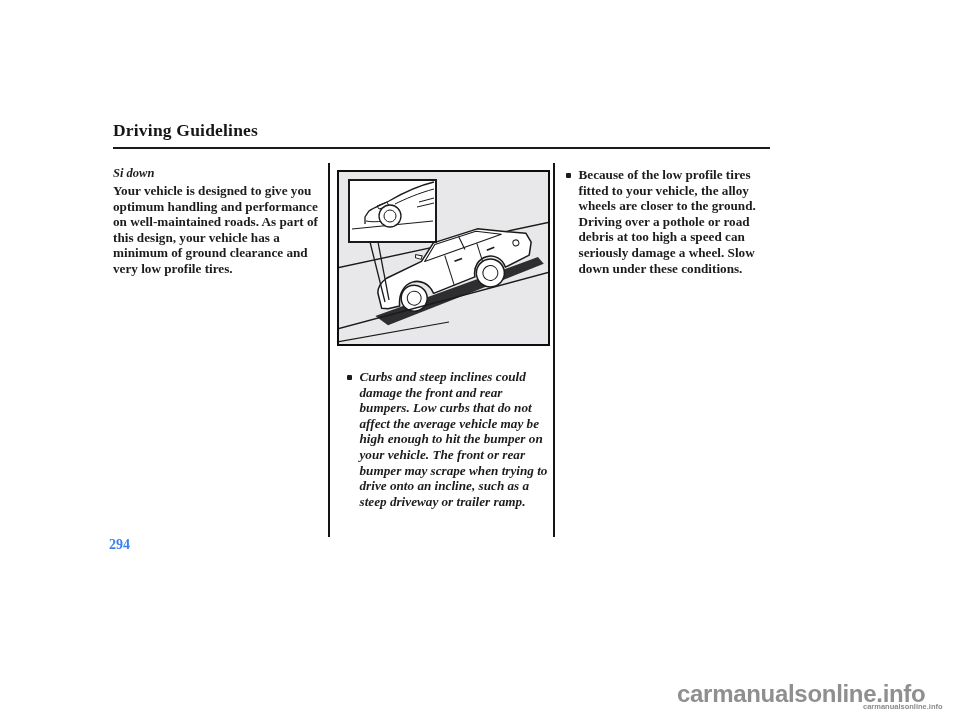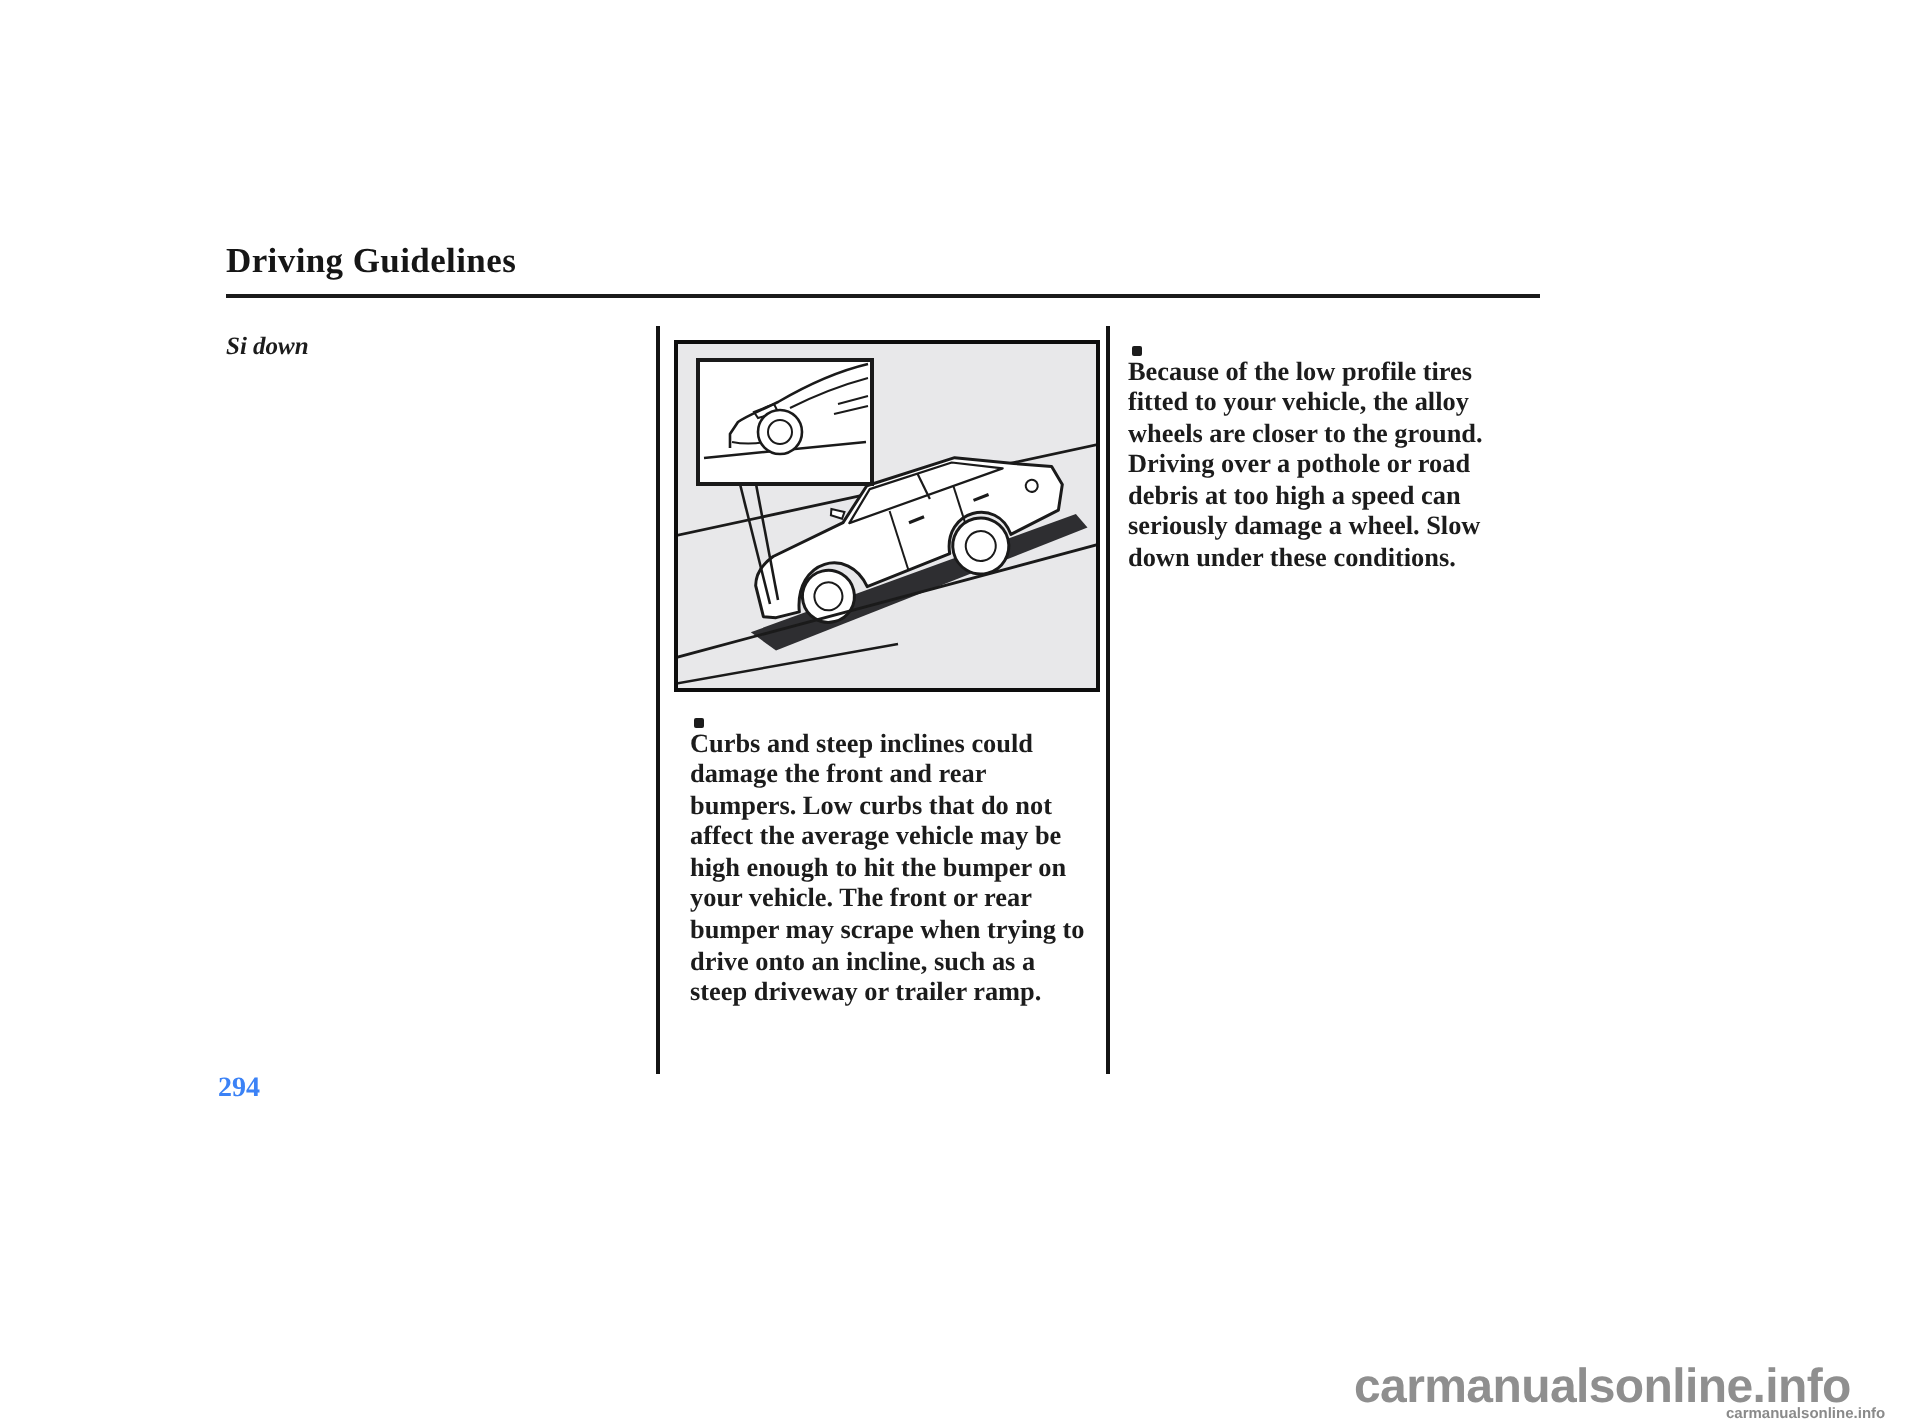--- a/index.html
+++ b/index.html
@@ -57,21 +57,20 @@
   .para {
     font-size: 13.2px;
     line-height: 15.6px;
     font-weight: 700;
     white-space: pre-line;
     color: #1c1c1c;
   }
   .bullet-item {
     display: flex;
     margin-top: 9px;
-    flex-direction: column;
   }
   .bullet-item .bullet-marker {
     flex: 0 0 auto;
     width: 4.5px;
     height: 4.5px;
     border-radius: 1px;
     background: #1c1c1c;
     margin: 6px 8px 0 2px;
   }
   .illustration {
@@ -120,20 +119,26 @@
 <div class="page">
 
   <div class="title">Driving Guidelines</div>
   <div class="title-rule"></div>
 
   <div class="vrule vrule-1"></div>
   <div class="vrule vrule-2"></div>
 
   <div class="col col-left">
     <div class="variant">Si down</div>
+    <div class="para">Your vehicle is designed to give you
+optimum handling and performance
+on well-maintained roads. As part of
+this design, your vehicle has a
+minimum of ground clearance and
+very low profile tires.</div>
   </div>
 
   <div class="illustration">
     <svg width="209" height="172" viewBox="0 0 209 172">
 
       <path d="M -2 96 L 211 50" stroke="#1a1a1a" stroke-width="1.4" fill="none"></path>
 
       <g transform="translate(0,-14) rotate(-14 115 122)">
 
         <path d="M 30 138 L 202 120 L 206 128 L 40 150 Z" fill="#2e2e31" stroke="none"></path>
@@ -173,21 +178,21 @@
         <path d="M 38 34 L 48 30 L 50 34 L 40 37 Z" fill="none" stroke="#1a1a1a" stroke-width="1"></path>
         <path d="M 27 49 C 32 50 38 50 44 49" fill="none" stroke="#1a1a1a" stroke-width="1"></path>
         <circle cx="51" cy="44" r="11" fill="#ffffff" stroke="#1a1a1a" stroke-width="1.3"></circle>
         <circle cx="51" cy="44" r="6" fill="none" stroke="#1a1a1a" stroke-width="1"></circle>
         <path d="M 80 30 L 95 26 M 78 35 L 95 31" stroke="#1a1a1a" stroke-width="1" fill="none"></path>
       </g>
     </svg>
   </div>
 
   <div class="col col-middle">
-    <div class="bullet-item" style="margin-top:0;">
+    <div class="bullet-item" style="margin-top:16px;font-style:italic;">
       <span class="bullet-marker"></span>
       <div class="para">Curbs and steep inclines could
 damage the front and rear
 bumpers. Low curbs that do not
 affect the average vehicle may be
 high enough to hit the bumper on
 your vehicle. The front or rear
 bumper may scrape when trying to
 drive onto an incline, such as a
 steep driveway or trailer ramp.</div>

